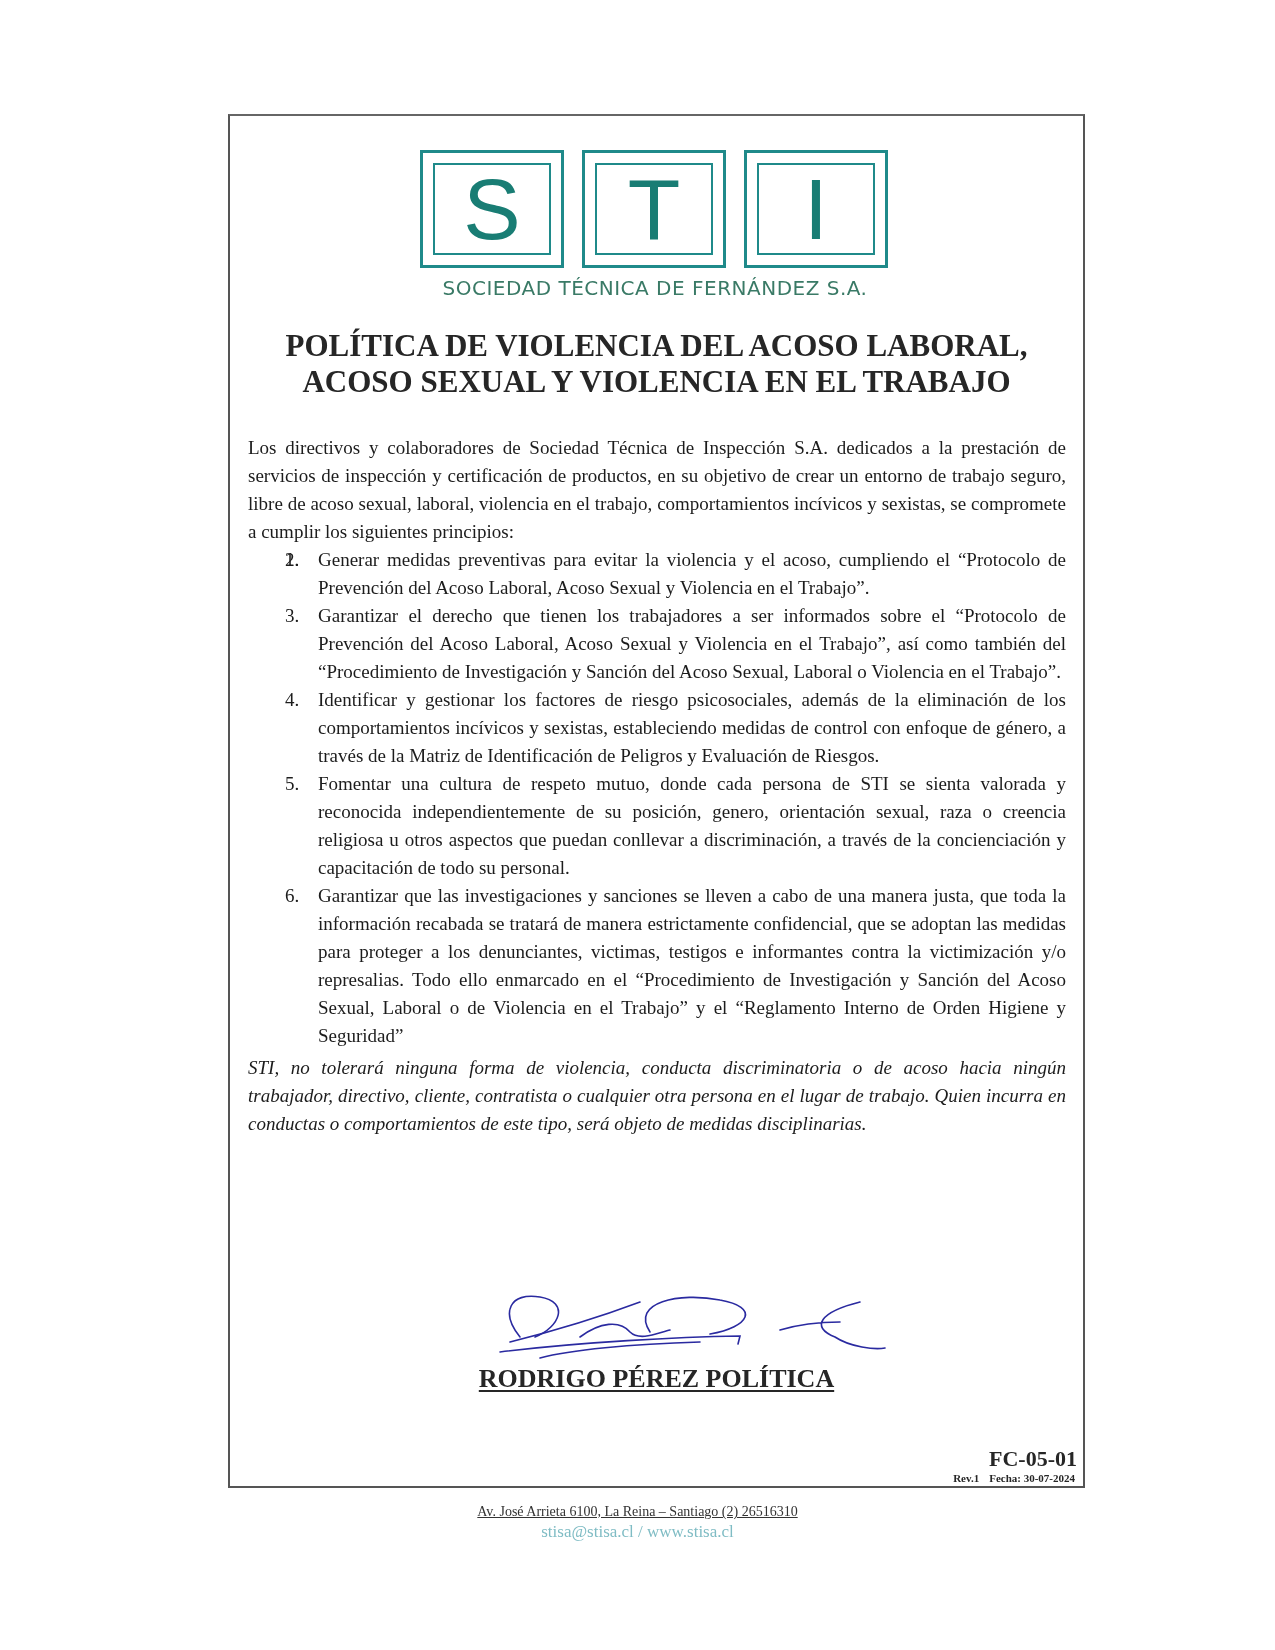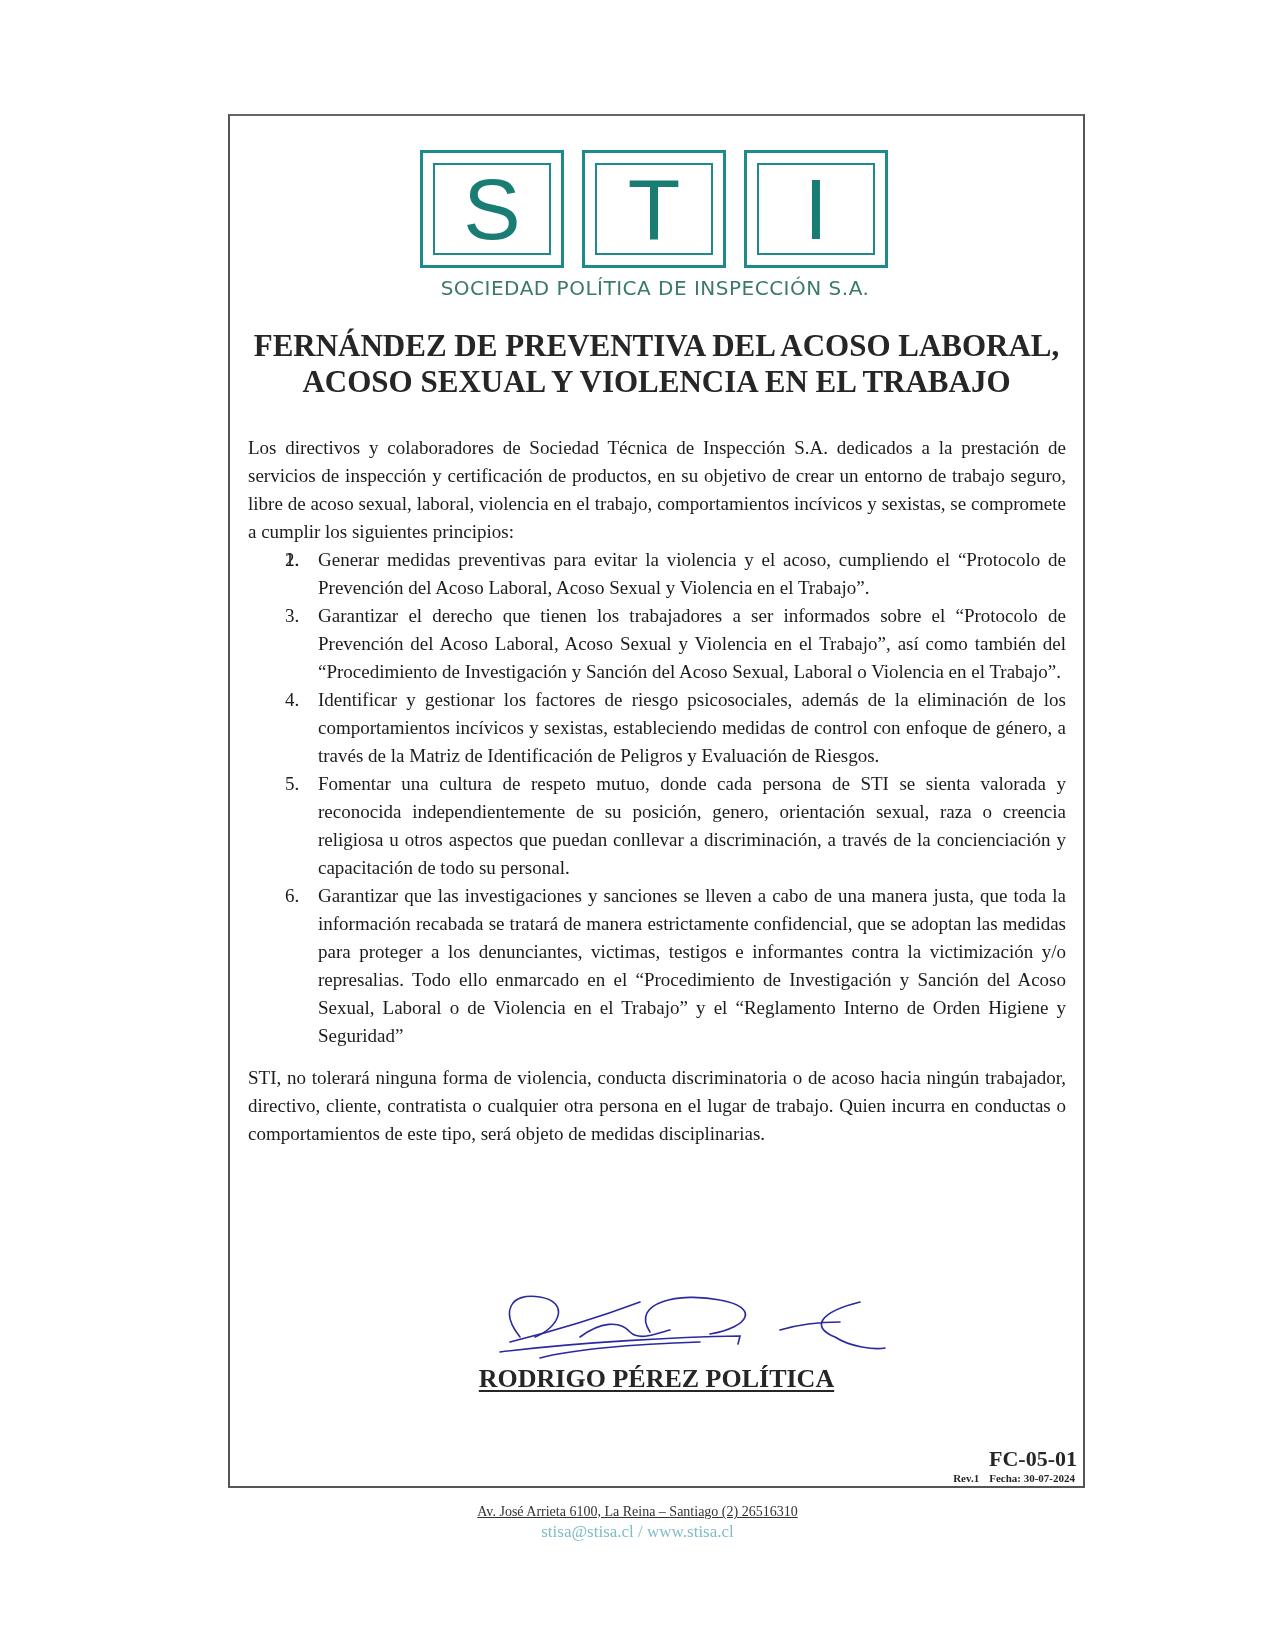--- a/index.html
+++ b/index.html
@@ -12,21 +12,21 @@
   .logo-box.b1 { left: 0; }
   .logo-box.b2 { left: 162px; }
   .logo-box.b3 { left: 324px; }
   .company-name { position: absolute; left: 0; top: 126px; width: 470px; text-align: center; font-family: "DejaVu Sans", sans-serif; font-size: 20px; color: #3a7a66; letter-spacing: 0.5px; white-space: nowrap; }
   .title { position: absolute; left: 228px; top: 328px; width: 857px; text-align: center; font-family: "Liberation Serif", serif; font-weight: bold; font-size: 31px; line-height: 36px; color: #262626; }
   .body { position: absolute; left: 248px; top: 434px; width: 818px; font-size: 19px; line-height: 28px; text-align: justify; }
   .intro { margin: 0; }
   ol.principles { list-style: none; margin: 0; padding: 0; }
   ol.principles li { position: relative; padding-left: 70px; margin: 0; text-align: justify; }
   ol.principles li .num { position: absolute; left: 37px; top: 0; }
-  .closing { margin-top: 14px; text-align: justify; }
+  .closing { margin-top: 4px; font-style: italic; text-align: justify; }
   .signature { position: absolute; left: 480px; top: 1292px; width: 420px; height: 80px; }
   .signer { position: absolute; left: 228px; top: 1364px; width: 857px; text-align: center; font-weight: bold; font-size: 26px; line-height: 30px; color: #262626; }
   .signer span { text-decoration: underline; text-decoration-thickness: 2px; text-underline-offset: 3px; display: inline-block; }
   .doc-code { position: absolute; right: 198px; top: 1446px; font-weight: bold; font-size: 22px; color: #262626; text-align: right; }
   .doc-rev { position: absolute; right: 200px; top: 1472px; font-weight: bold; font-size: 11px; color: #262626; text-align: center; white-space: nowrap; }
   .doc-rev .rev { margin-right: 10px; }
   .address { position: absolute; left: 0; width: 1275px; top: 1504px; text-align: center; font-size: 14px; color: #333; text-decoration: underline; }
   .contact { position: absolute; left: 0; width: 1275px; top: 1522px; text-align: center; font-size: 17px; color: #7fbcc4; }
 </style>
 </head>
@@ -43,25 +43,25 @@
   <div class="logo-box b2">
     <div class="inner">
         <span class="letter">T</span>
       </div>
   </div>
   <div class="logo-box b3">
     <div class="inner">
         <span class="letter">I</span>
       </div>
   </div>
-  <div class="company-name">SOCIEDAD POLÍTICA DE INSPECCIÓN S.A.</div>
+  <div class="company-name">SOCIEDAD TÉCNICA DE FERNÁNDEZ S.A.</div>
 </div>
 
 <div class="title">
-  <div>FERNÁNDEZ DE PREVENTIVA DEL ACOSO LABORAL,</div>
+  <div>POLÍTICA DE VIOLENCIA DEL ACOSO LABORAL,</div>
   <div>ACOSO SEXUAL Y VIOLENCIA EN EL TRABAJO</div>
 </div>
 
 <div class="body">
   <p class="intro">Los directivos y colaboradores de Sociedad Técnica de Inspección S.A. dedicados a la prestación de servicios de inspección y certificación de productos, en su objetivo de crear un entorno de trabajo seguro, libre de acoso sexual, laboral, violencia en el trabajo, comportamientos incívicos y sexistas, se compromete a cumplir los siguientes principios:</p>
   <ol class="principles">
     <li><span class="num">1.</span></li>
     <li><span class="num">2.</span><span>Generar medidas preventivas para evitar la violencia y el acoso, cumpliendo el “Protocolo de Prevención del Acoso Laboral, Acoso Sexual y Violencia en el Trabajo”.</span></li>
     <li><span class="num">3.</span><span>Garantizar el derecho que tienen los trabajadores a ser informados sobre el “Protocolo de Prevención del Acoso Laboral, Acoso Sexual y Violencia en el Trabajo”, así como también del “Procedimiento de Investigación y Sanción del Acoso Sexual, Laboral o Violencia en el Trabajo”.</span></li>
     <li><span class="num">4.</span><span>Identificar y gestionar los factores de riesgo psicosociales, además de la eliminación de los comportamientos incívicos y sexistas, estableciendo medidas de control con enfoque de género, a través de la Matriz de Identificación de Peligros y Evaluación de Riesgos.</span></li>

